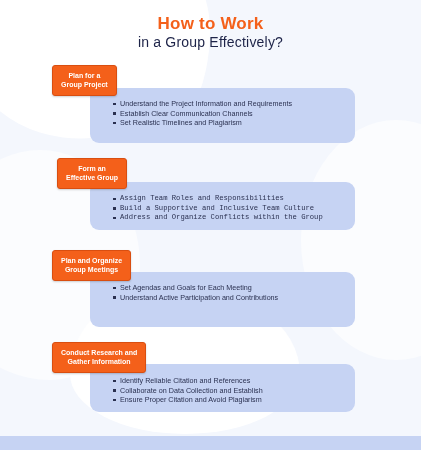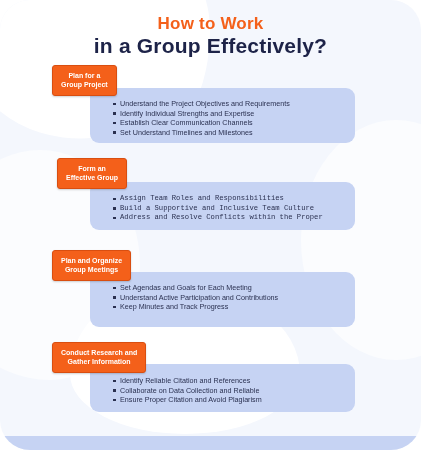--- a/index.html
+++ b/index.html
@@ -13,21 +13,20 @@
     background: #ffffff;
     font-family: "Liberation Sans", sans-serif;
   }
 
   #poster {
     position: relative;
     width: 421px;
     height: 450px;
     background: #f4f7fd;
     overflow: hidden;
-    border-radius: 30px;
   }
 
   
   .blob {
     position: absolute;
     pointer-events: none;
   }
   #blob-top {
     left: -40px;
     top: -120px;
@@ -90,22 +89,22 @@
   }
   .title-line1 {
     display: block;
     font-size: 17px;
     font-weight: bold;
     color: #f4601a;
     letter-spacing: 0.2px;
   }
   .title-line2 {
     display: block;
-    font-size: 21px;
-    font-weight: bold;
+    font-size: 14px;
+    font-weight: normal;
     color: #1d2348;
     letter-spacing: 0.2px;
   }
 
   
   .section {
     position: absolute;
     left: 0;
     right: 0;
   }
@@ -170,54 +169,52 @@
   <div id="heading">
     <span class="title-line1">How to Work</span>
     <span class="title-line2">in a Group Effectively?</span>
   </div>
 
   <div class="section">
     <div class="panel" style="top: 88px; height: 55px;"></div>
     <div class="badge" style="left: 52px; top: 65px;">Plan for a
 Group Project</div>
     <ul class="bullets" style="left: 112px; top: 99px;">
-      <li>Understand the Project Objectives and Requirements</li>
-      <li>Identify Individual Strengths and Expertise</li>
+      <li>Understand the Project Information and Requirements</li>
       <li>Establish Clear Communication Channels</li>
-      <li>Set Understand Timelines and Milestones</li>
+      <li>Set Realistic Timelines and Plagiarism</li>
     </ul>
   </div>
 
   <div class="section">
     <div class="panel" style="top: 182px; height: 48px;"></div>
     <div class="badge" style="left: 57px; top: 158px;">Form an
 Effective Group</div>
     <ul class="bullets" style="left: 112px; top: 194px; font-family: Liberation Mono, monospace;">
       <li>Assign Team Roles and Responsibilities</li>
       <li>Build a Supportive and Inclusive Team Culture</li>
-      <li>Address and Resolve Conflicts within the Proper</li>
+      <li>Address and Organize Conflicts within the Group</li>
     </ul>
   </div>
 
   <div class="section">
     <div class="panel" style="top: 272px; height: 55px;"></div>
     <div class="badge" style="left: 52px; top: 250px;">Plan and Organize
 Group Meetings</div>
     <ul class="bullets" style="left: 112px; top: 283px;">
       <li>Set Agendas and Goals for Each Meeting</li>
       <li>Understand Active Participation and Contributions</li>
-      <li>Keep Minutes and Track Progress</li>
     </ul>
   </div>
 
   <div class="section">
     <div class="panel" style="top: 364px; height: 48px;"></div>
     <div class="badge" style="left: 52px; top: 342px;">Conduct Research and
 Gather Information</div>
     <ul class="bullets" style="left: 112px; top: 376px;">
       <li>Identify Reliable Citation and References</li>
-      <li>Collaborate on Data Collection and Reliable</li>
+      <li>Collaborate on Data Collection and Establish</li>
       <li>Ensure Proper Citation and Avoid Plagiarism</li>
     </ul>
   </div>
 
   <div id="bottom-bar"></div>
 </div>
 
 </body></html>

